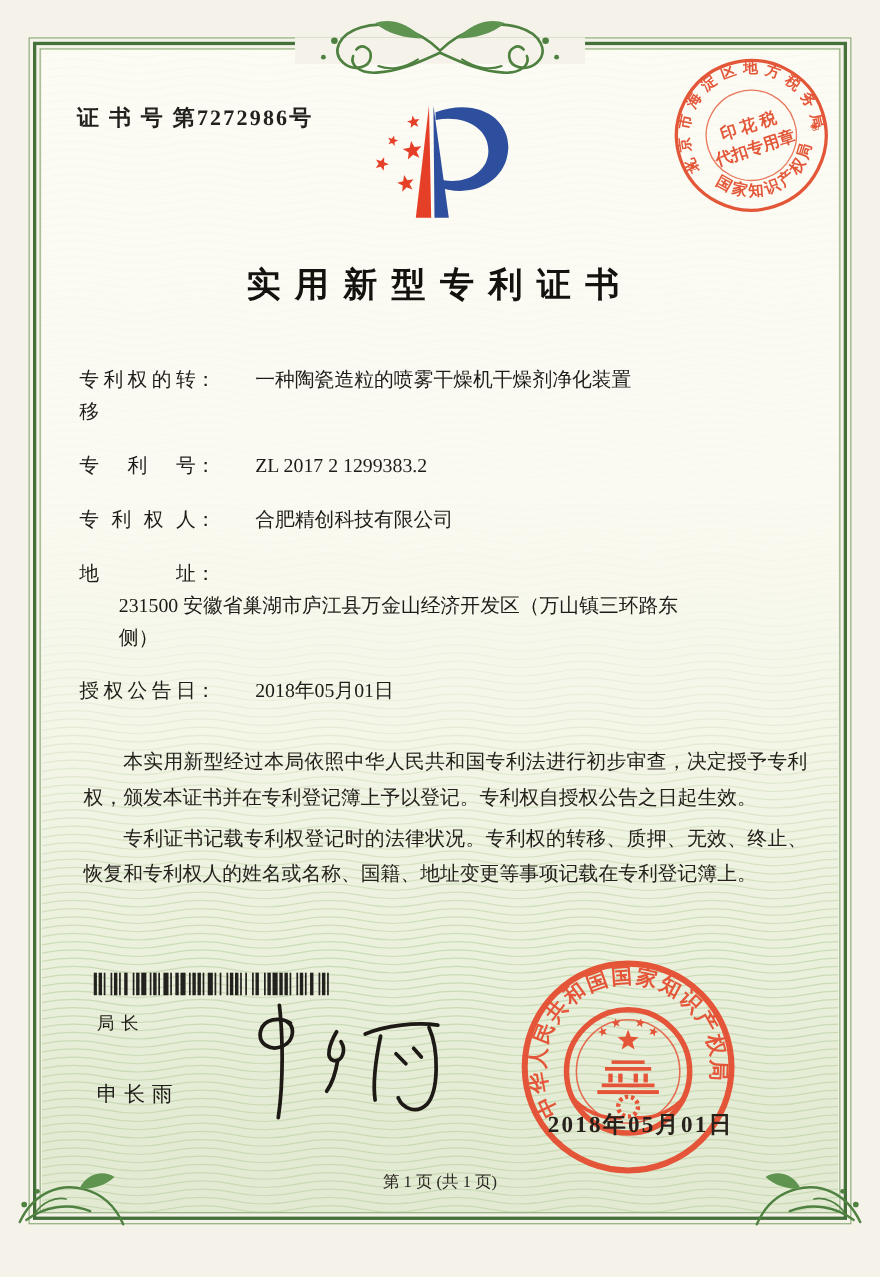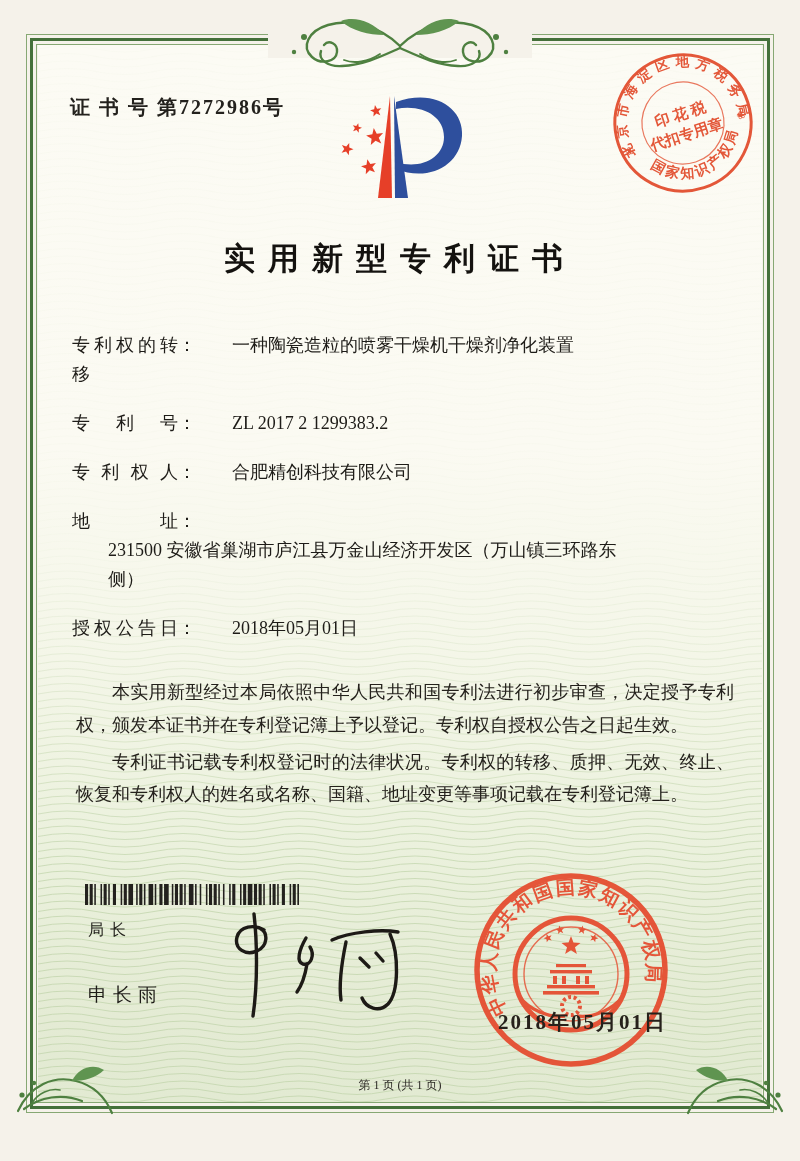--- a/index.html
+++ b/index.html
@@ -39,21 +39,21 @@
     font-size:18px;line-height:32.8px;text-align:justify;color:#24211c;}
   .paragraphs p{margin:4px;text-indent:2em;}
   
   #barcode{position:absolute;left:85px;top:884px;width:214px;height:21px;}
   .signer-title{position:absolute;left:88px;top:920px;font-size:16px;letter-spacing:6px;}
   .signer-name{position:absolute;left:88px;top:982px;font-size:19px;letter-spacing:6px;}
   .signature{position:absolute;left:182px;top:908px;width:240px;height:118px;}
   .seal{position:absolute;left:468px;top:870px;width:206px;height:206px;opacity:.92;}
   .seal-date{position:absolute;left:498px;top:1008px;font-size:21px;font-weight:bold;
     letter-spacing:2px;color:#26211b;}
-  .footer{position:absolute;left:0;top:1065px;width:100%;text-align:center;font-size:12px;color:#2a2723;margin-top:12px;}
+  .footer{position:absolute;left:0;top:1065px;width:100%;text-align:center;font-size:15px;color:#2a2723;}
   text{font-family:"Liberation Serif","DejaVu Serif",serif;}
 </style>
 </head>
 <body>
 
 <div class="inner-bg"></div>
 <svg id="waves" viewBox="0 0 724 1057">
     <path d="M0 4.0 q 29 -6 58 0 q 29 6 58 0 q 29 -6 58 0 q 29 6 58 0 q 29 -6 58 0 q 29 6 58 0 q 29 -6 58 0 q 29 6 58 0 q 29 -6 58 0 q 29 6 58 0 q 29 -6 58 0 q 29 6 58 0 q 29 -6 58 0 q 29 6 58 0" fill="none" stroke="#c3d6ae" stroke-width="1" opacity="0.05"></path>
     <path d="M0 11.5 q 29 -6 58 0 q 29 6 58 0 q 29 -6 58 0 q 29 6 58 0 q 29 -6 58 0 q 29 6 58 0 q 29 -6 58 0 q 29 6 58 0 q 29 -6 58 0 q 29 6 58 0 q 29 -6 58 0 q 29 6 58 0 q 29 -6 58 0 q 29 6 58 0" fill="none" stroke="#c3d6ae" stroke-width="1" opacity="0.05"></path>
     <path d="M0 19.0 q 29 -6 58 0 q 29 6 58 0 q 29 -6 58 0 q 29 6 58 0 q 29 -6 58 0 q 29 6 58 0 q 29 -6 58 0 q 29 6 58 0 q 29 -6 58 0 q 29 6 58 0 q 29 -6 58 0 q 29 6 58 0 q 29 -6 58 0 q 29 6 58 0" fill="none" stroke="#c3d6ae" stroke-width="1" opacity="0.05"></path>

